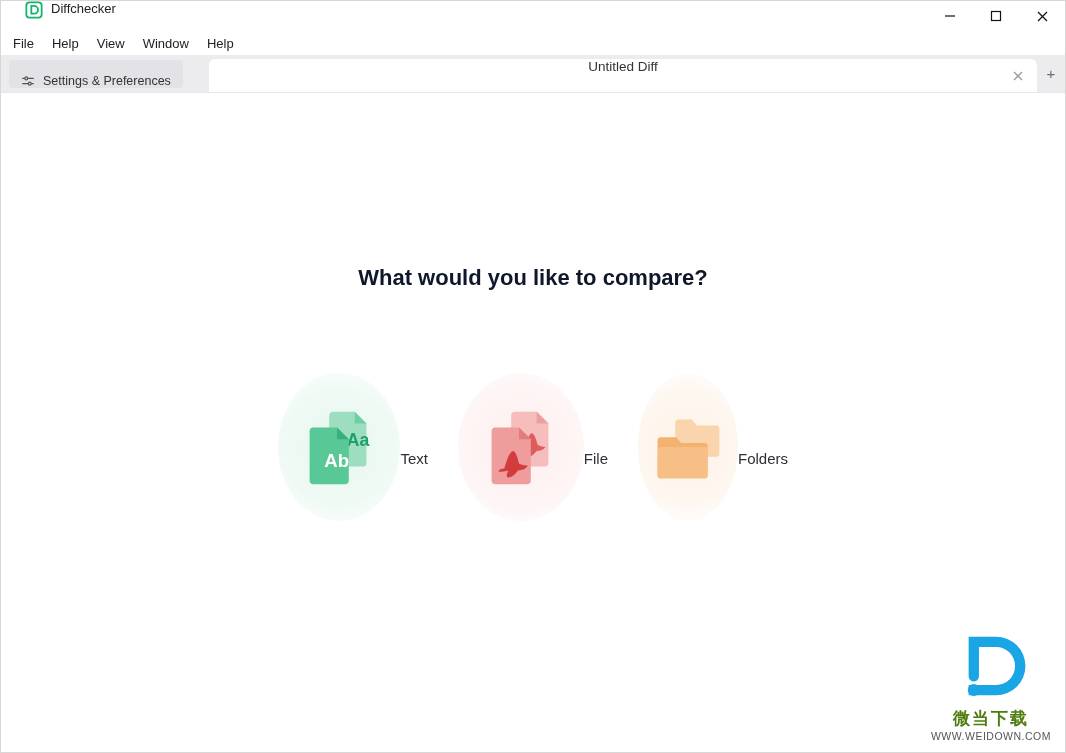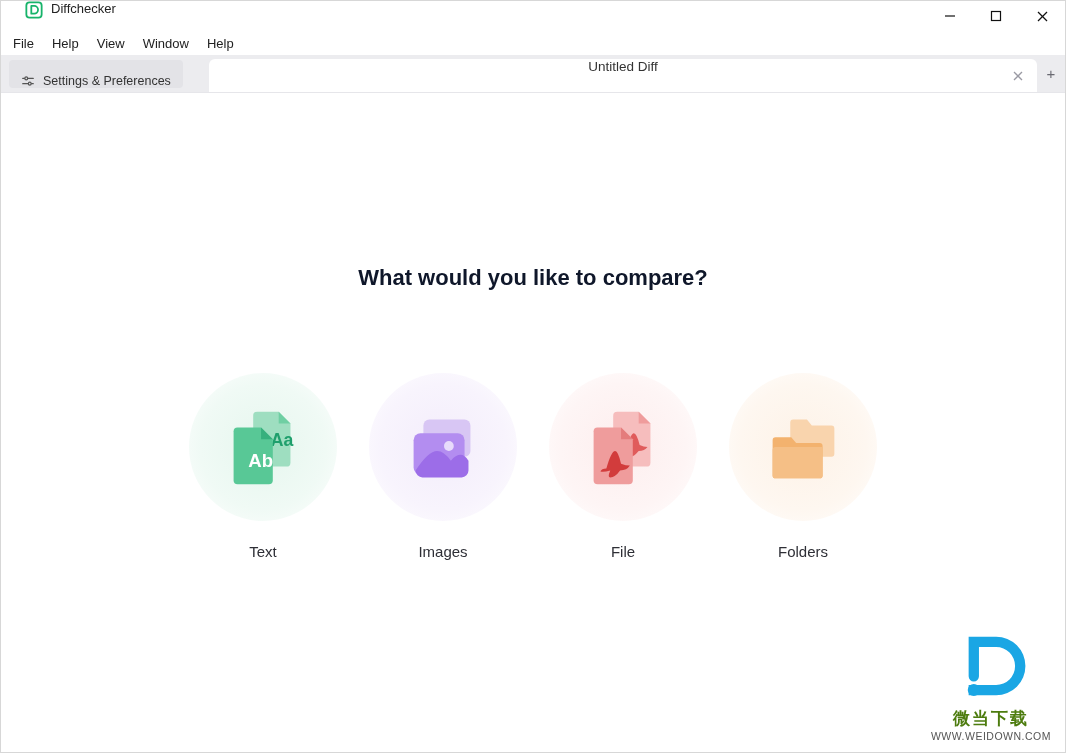--- a/index.html
+++ b/index.html
@@ -25,21 +25,21 @@
   .tabstrip .gap { width: 26px; }
   .tab { position: relative; background: #fff; border-top-left-radius: 6px; border-top-right-radius: 6px; flex: 1; display: flex; align-items: flex-start; justify-content: center; margin-top: 4px; }
   .tab .tabtitle { font-size: 13.5px; color: #333; }
   .tab .close { position: absolute; right: 10px; top: 8px; width: 18px; height: 18px; display: flex; align-items: center; justify-content: center; border-radius: 3px; color: #808089; cursor: default; }
   .newtab { width: 28px; display: flex; align-items: center; justify-content: center; color: #6a6a72; cursor: default; font-size: 15px; }
 
   
   .content { flex: 1; background: #fff; display: flex; flex-direction: column; align-items: center; }
   .headline { margin-top: 172px; font-size: 22px; font-weight: 600; color: #0f172a; }
   .options { display: flex; gap: 30px; margin-top: 82px; }
-  .opt { width: 150px; display: flex; flex-direction: column; align-items: center; cursor: pointer; }
+  .opt { width: 150px; display: flex; flex-direction: row; align-items: center; cursor: pointer; }
   .circle { width: 148px; height: 148px; border-radius: 50%; display: flex; align-items: center; justify-content: center; }
   .opt .label { margin-top: 22px; font-size: 15px; color: #2e2f36; }
   .c-text   { background: radial-gradient(circle at center, #e6f6ee 0%, #f0faf5 60%, #ffffff 100%); }
   .c-images { background: radial-gradient(circle at center, #f3edfb 0%, #f8f4fd 60%, #ffffff 100%); }
   .c-pdfs   { background: radial-gradient(circle at center, #fdeeee 0%, #fef5f5 60%, #ffffff 100%); }
   .c-folders{ background: radial-gradient(circle at center, #fdf2e7 0%, #fef7f0 60%, #ffffff 100%); }
 
   
   .watermark { position: absolute; right: 14px; bottom: 10px; display: flex; flex-direction: column; align-items: center; }
   .watermark .dmark { width: 86px; height: 86px; }
@@ -125,31 +125,20 @@
             <text x="58" y="49" font-family="Segoe UI, Arial" font-size="18" font-weight="700" fill="#1f9f6c">Aa</text>
 
             <path d="M24 30 h24 l12 12 v42 a4 4 0 0 1 -4 4 h-32 a4 4 0 0 1 -4 -4 v-50 a4 4 0 0 1 4 -4 z" fill="#58c896"></path>
             <path d="M48 30 v12 h12 z" fill="#37b07d"></path>
             <text x="35" y="70" font-family="Segoe UI, Arial" font-size="19" font-weight="700" fill="#ffffff">Ab</text>
           </svg>
         </div>
         <div class="label">Text</div>
       </div>
 
-      <div class="opt">
-        <div class="circle c-images">
-          <svg viewBox="0 0 100 100" width="98" height="98">
-            <rect x="30" y="22" width="48" height="38" rx="6" fill="#d8c6f4"></rect>
-            <rect x="20" y="36" width="52" height="42" rx="7" fill="#b38df0"></rect>
-            <circle cx="56" cy="49" r="5" fill="#e8dbfb"></circle>
-            <path d="M22 74 q13 -20 22 -20 q7 0 14 10 q5 -6 10 -6 q4 0 8 6 v10 a7 7 0 0 1 -7 7 h-40 a7 7 0 0 1 -7 -7 z" fill="#9c6de8"></path>
-          </svg>
-        </div>
-        <div class="label">Images</div>
-      </div>
 
       <div class="opt">
         <div class="circle c-pdfs">
           <svg viewBox="0 0 100 100" width="98" height="98">
             <path d="M44 14 h22 l12 12 v40 a4 4 0 0 1 -4 4 h-30 a4 4 0 0 1 -4 -4 v-48 a4 4 0 0 1 4 -4 z" fill="#f6bdbd"></path>
             <path d="M66 14 v12 h12 z" fill="#ef9c9c"></path>
             <path d="M53 52 q5 -16 8 -16 q3 0 6 12 q4 2 8 2 q-3 4 -9 4 q-5 6 -9 6 q-2 0 0 -6 q-6 2 -9 1 q1 -3 5 -3 z" fill="#e05b5b"></path>
             <path d="M24 30 h24 l12 12 v42 a4 4 0 0 1 -4 4 h-32 a4 4 0 0 1 -4 -4 v-50 a4 4 0 0 1 4 -4 z" fill="#ef9c9c"></path>
             <path d="M48 30 v12 h12 z" fill="#e47c7c"></path>
             <path d="M33 72 q5 -18 9 -18 q3 0 6 13 q5 2 9 2 q-3 5 -10 5 q-5 7 -10 7 q-3 0 0 -7 q-7 2 -10 1 q1 -3 6 -3 z" fill="#d23c3c"></path>

